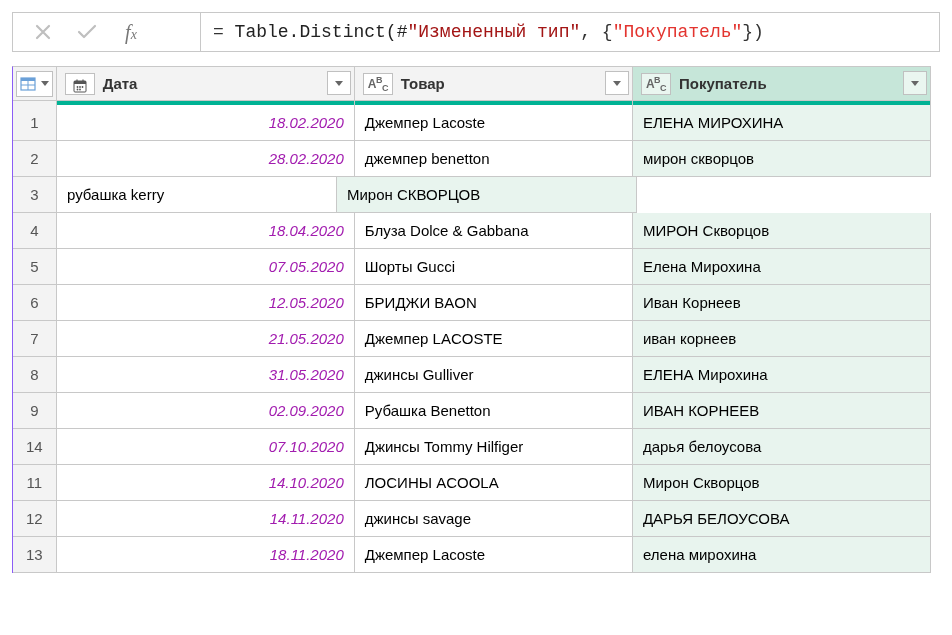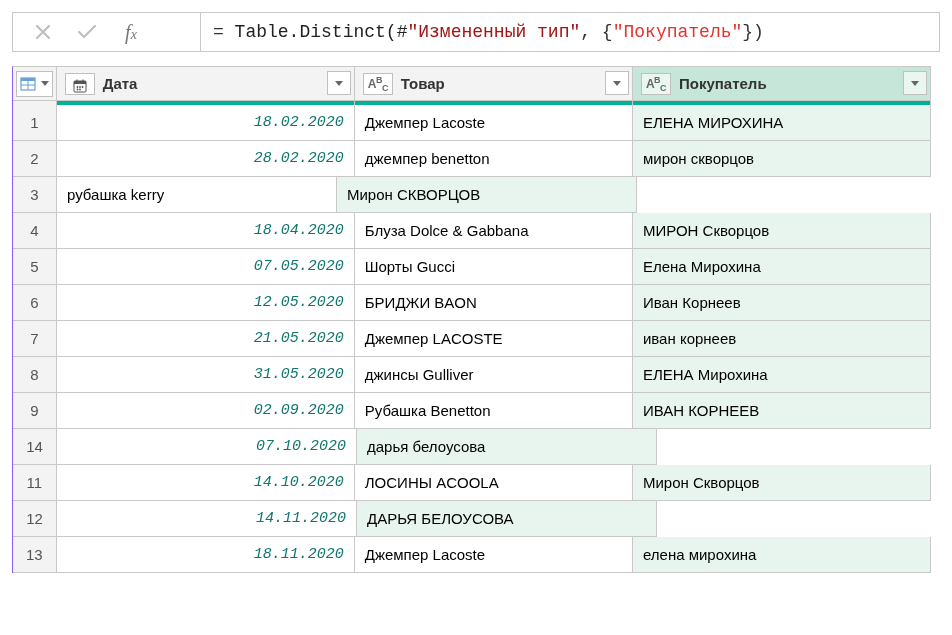--- a/index.html
+++ b/index.html
@@ -118,21 +118,21 @@
     color: #555;
   }
   .cell {
     border-right: 1px solid #c8c8c8;
     border-bottom: 1px solid #c8c8c8;
     display: flex;
     align-items: center;
     padding: 0 10px;
     color: #000000;
   }
-  .cell.date { width: 300px; justify-content: flex-end; font-style: italic; color: #0f766e; font-family: Liberation Mono, monospace; }
+  .cell.date { width: 300px; justify-content: flex-end; font-style: italic; color: #a21caf; }
   .cell.prod { width: 280px; }
   .cell.buyer { width: 300px; background: #e8f4ee; }
   .abc-txt { font-size: 12px; color: #666; letter-spacing: -0.5px; }
   .abc-txt sup { font-size: 9px; }
 </style>
 </head>
 <body>
 
 <div class="formula-bar">
   <div class="formula-actions">
@@ -260,31 +260,33 @@
       </div>
       <div class="row">
         <div class="rownum">9</div>
         <div class="cell date">02.09.2020</div>
         <div class="cell prod">Рубашка Benetton</div>
         <div class="cell buyer">ИВАН КОРНЕЕВ</div>
       </div>
       <div class="row">
         <div class="rownum">14</div>
         <div class="cell date">07.10.2020</div>
+        <div class="cell prod">Джинсы Tommy Hilfiger</div>
         <div class="cell buyer">дарья белоусова</div>
       </div>
       <div class="row">
         <div class="rownum">11</div>
         <div class="cell date">14.10.2020</div>
         <div class="cell prod">ЛОСИНЫ ACOOLA</div>
         <div class="cell buyer">Мирон Скворцов</div>
       </div>
       <div class="row">
         <div class="rownum">12</div>
         <div class="cell date">14.11.2020</div>
+        <div class="cell prod">джинсы savage</div>
         <div class="cell buyer">ДАРЬЯ БЕЛОУСОВА</div>
       </div>
       <div class="row">
         <div class="rownum">13</div>
         <div class="cell date">18.11.2020</div>
         <div class="cell prod">Джемпер Lacoste</div>
         <div class="cell buyer">елена мирохина</div>
       </div>
     </div>
 </div>

